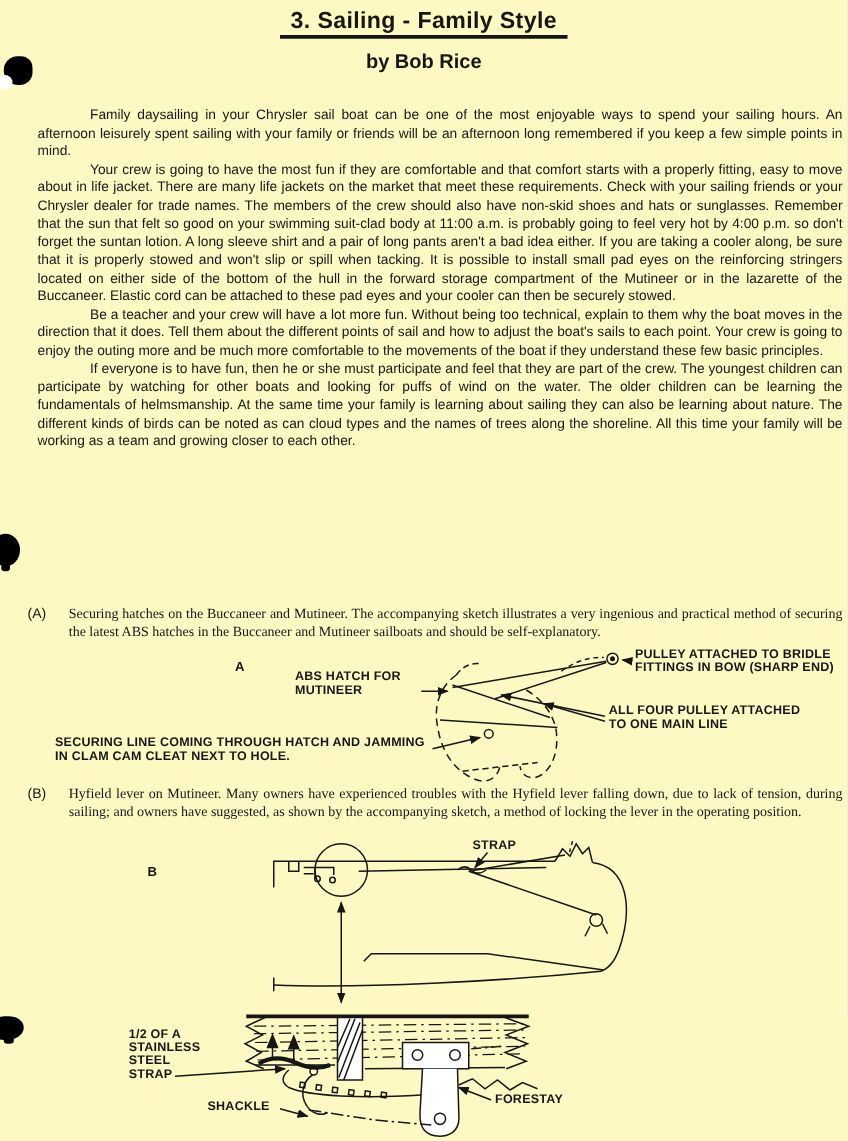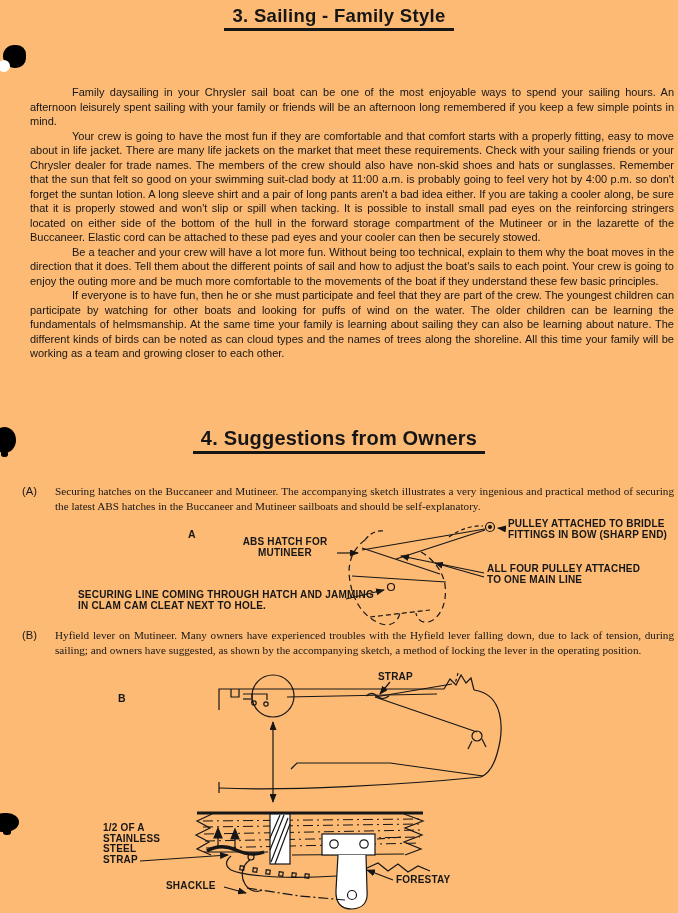--- a/index.html
+++ b/index.html
@@ -1,17 +1,17 @@
 <!DOCTYPE html>
 <html><head>
 <meta charset="utf-8">
 <style>
   html,body{margin:0;padding:0;background:#e8e8e8;}
   .page{
-    position:relative;width:678px;height:913px;background:#fdba74;
+    position:relative;width:678px;height:913px;background:#fef9c3;
     color:#161616;font-family:"Liberation Sans",sans-serif;overflow:hidden;
     margin:0 auto;
   }
   
   .h1{position:absolute;left:0;right:0;text-align:center;}
   .h1 .ul{display:inline-block;font-weight:bold;border-bottom:3px solid #161616;padding:0 8px 1px;}
   .t1{top:5px;} .t1 .ul{font-size:18.5px;letter-spacing:.3px;}
   .byline{position:absolute;top:41px;left:0;right:0;text-align:center;font-size:16px;font-weight:bold;}
   .t2{top:427px;} .t2 .ul{font-size:20px;letter-spacing:.2px;}
   
@@ -23,49 +23,47 @@
   .item .lbl{position:absolute;left:0;top:0;}
   .item .txt{margin-left:33px;text-align:justify;font-family:Liberation Serif, serif;}
   
   .diag{position:absolute;left:0;width:678px;}
   .diag-a{top:518px;height:112px;}
   .diag-b{top:672px;height:241px;}
   .diag svg{position:absolute;left:0;top:0;}
   .dlabel{position:absolute;font-weight:bold;font-size:10px;line-height:10.5px;
           white-space:pre-line;letter-spacing:.2px;}
   .dmarker{position:absolute;font-weight:bold;font-size:10.5px;}
-  .r{text-align:center;}
+  .r{text-align:left;}
   
   .blob{position:absolute;background:#000;}
   .blob1{left:3px;top:45px;width:23px;height:23px;border-radius:58% 48% 52% 62%;}
   .blob1 .notch{position:absolute;left:-5px;top:15px;width:12px;height:12px;background:#fff;border-radius:50%;}
   .blob2{left:-7px;top:427px;width:23px;height:26px;border-radius:50%;}
   .blob2 .tail{position:absolute;left:8px;top:24px;width:7px;height:6px;background:#000;border-radius:40%;}
   .blob3{left:-6px;top:813px;width:25px;height:19px;border-radius:46% 56% 62% 42%;}
   .blob3 .tail{position:absolute;left:9px;top:16px;width:8px;height:6px;background:#000;border-radius:40%;}
 </style>
 </head>
 <body>
 
 <div class="page">
 
   <div class="h1 t1">
     <span class="ul">3. Sailing - Family Style</span>
   </div>
+  <div class="byline">by Bob Rice</div>
 
   <div class="bodycopy">
     <p>Family daysailing in your Chrysler sail boat can be one of the most enjoyable ways to spend your sailing hours. An afternoon leisurely spent sailing with your family or friends will be an afternoon long remembered if you keep a few simple points in mind.</p>
     <p>Your crew is going to have the most fun if they are comfortable and that comfort starts with a properly fitting, easy to move about in life jacket. There are many life jackets on the market that meet these requirements. Check with your sailing friends or your Chrysler dealer for trade names. The members of the crew should also have non-skid shoes and hats or sunglasses. Remember that the sun that felt so good on your swimming suit-clad body at 11:00 a.m. is probably going to feel very hot by 4:00 p.m. so don't forget the suntan lotion. A long sleeve shirt and a pair of long pants aren't a bad idea either. If you are taking a cooler along, be sure that it is properly stowed and won't slip or spill when tacking. It is possible to install small pad eyes on the reinforcing stringers located on either side of the bottom of the hull in the forward storage compartment of the Mutineer or in the lazarette of the Buccaneer. Elastic cord can be attached to these pad eyes and your cooler can then be securely stowed.</p>
     <p>Be a teacher and your crew will have a lot more fun. Without being too technical, explain to them why the boat moves in the direction that it does. Tell them about the different points of sail and how to adjust the boat's sails to each point. Your crew is going to enjoy the outing more and be much more comfortable to the movements of the boat if they understand these few basic principles.</p>
     <p>If everyone is to have fun, then he or she must participate and feel that they are part of the crew. The youngest children can participate by watching for other boats and looking for puffs of wind on the water. The older children can be learning the fundamentals of helmsmanship. At the same time your family is learning about sailing they can also be learning about nature. The different kinds of birds can be noted as can cloud types and the names of trees along the shoreline. All this time your family will be working as a team and growing closer to each other.</p>
   </div>
 
-  <div class="h1 t2">
-    <span class="ul">4. Suggestions from Owners</span>
-  </div>
 
   <div class="item item-a">
     <span class="lbl">(A)</span>
     <div class="txt">Securing hatches on the Buccaneer and Mutineer. The accompanying sketch illustrates a very ingenious and practical method of securing the latest ABS hatches in the Buccaneer and Mutineer sailboats and should be self-explanatory.</div>
   </div>
 
   <div class="diag diag-a">
     <svg width="678" height="112" viewBox="0 0 678 112">
       <defs>
         <marker id="ahA" markerWidth="9" markerHeight="7" refX="8" refY="3.5" orient="auto" markerUnits="userSpaceOnUse">
@@ -99,21 +97,21 @@
         <path d="M337,35 L358,35" marker-end="url(#ahA)"></path>
       </g>
     </svg>
     <span class="dmarker" style="left:188px;top:10px;">A</span>
     <div class="dlabel r" style="left:236px;top:19px;width:98px;">ABS HATCH FOR
 MUTINEER</div>
     <div class="dlabel" style="left:508px;top:1px;">PULLEY ATTACHED TO BRIDLE
 FITTINGS IN BOW (SHARP END)</div>
     <div class="dlabel" style="left:487px;top:46px;">ALL FOUR PULLEY ATTACHED
 TO ONE MAIN LINE</div>
-    <div class="dlabel" style="left:44px;top:72px;margin-left:34px;">SECURING LINE COMING THROUGH HATCH AND JAMMING
+    <div class="dlabel" style="left:44px;top:72px;">SECURING LINE COMING THROUGH HATCH AND JAMMING
 IN CLAM CAM CLEAT NEXT TO HOLE.</div>
   </div>
 
   <div class="item item-b">
     <span class="lbl">(B)</span>
     <div class="txt">Hyfield lever on Mutineer. Many owners have experienced troubles with the Hyfield lever falling down, due to lack of tension, during sailing; and owners have suggested, as shown by the accompanying sketch, a method of locking the lever in the operating position.</div>
   </div>
 
   <div class="diag diag-b">
     <svg width="678" height="241" viewBox="0 0 678 241">

